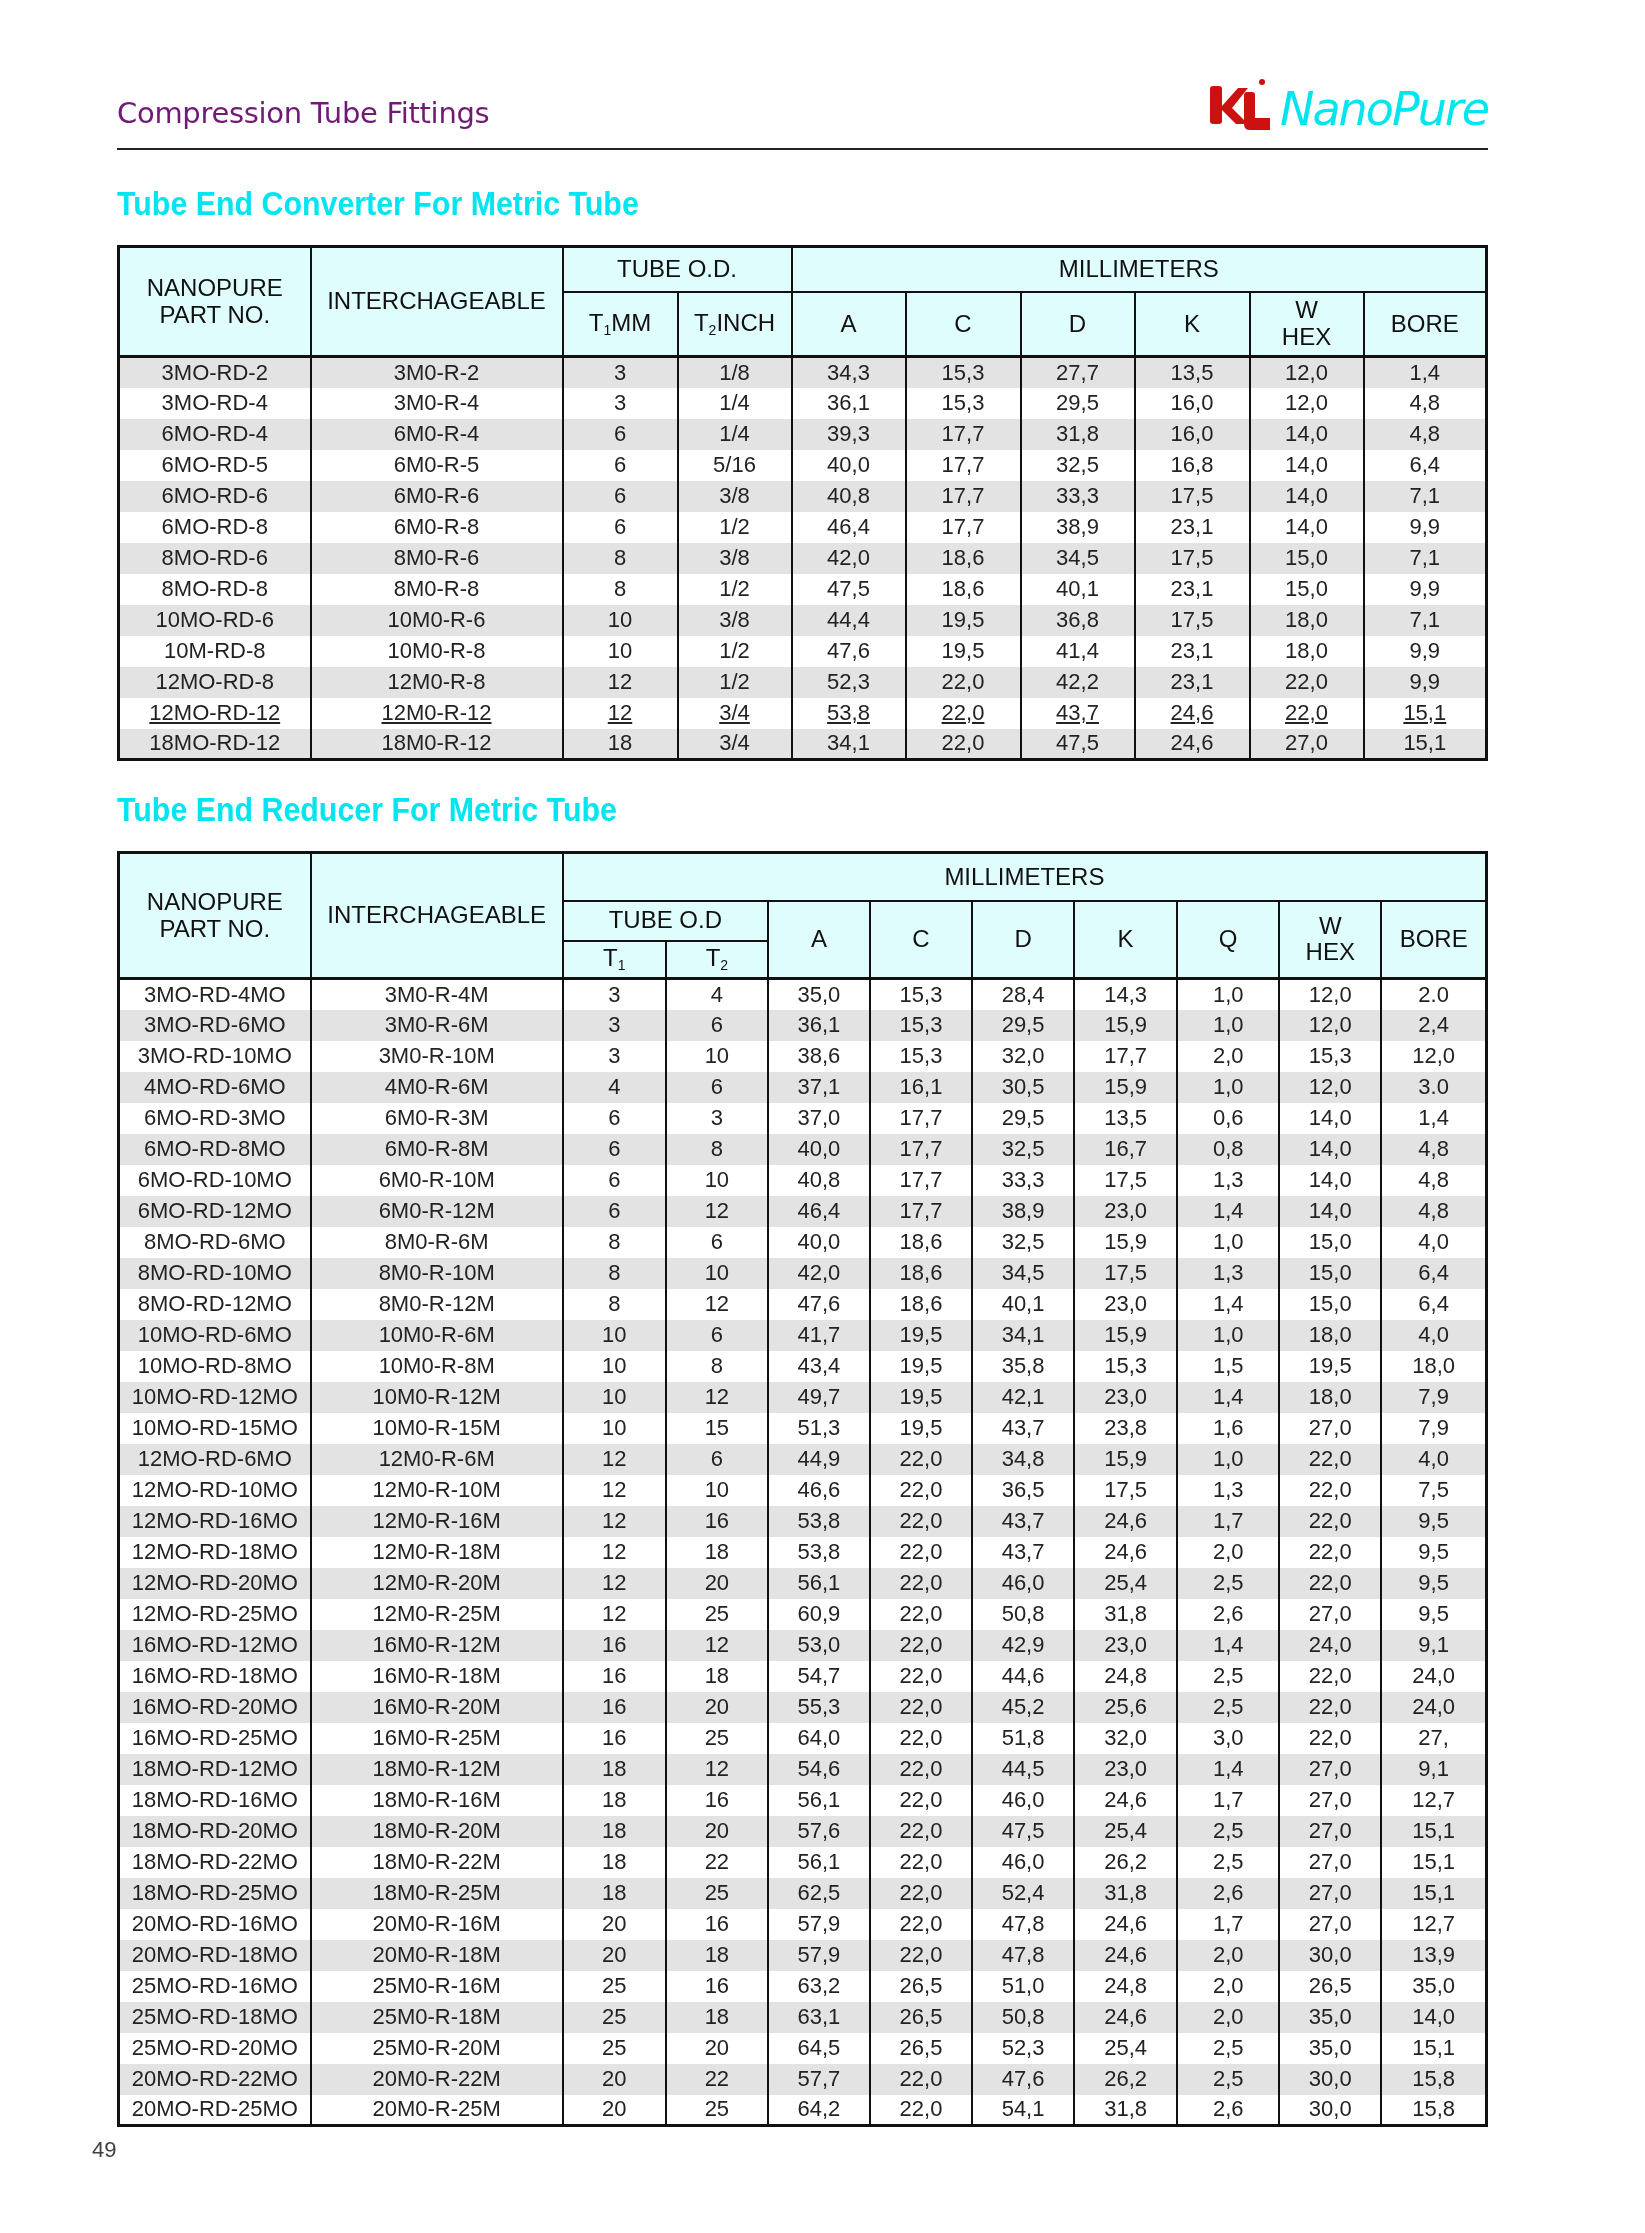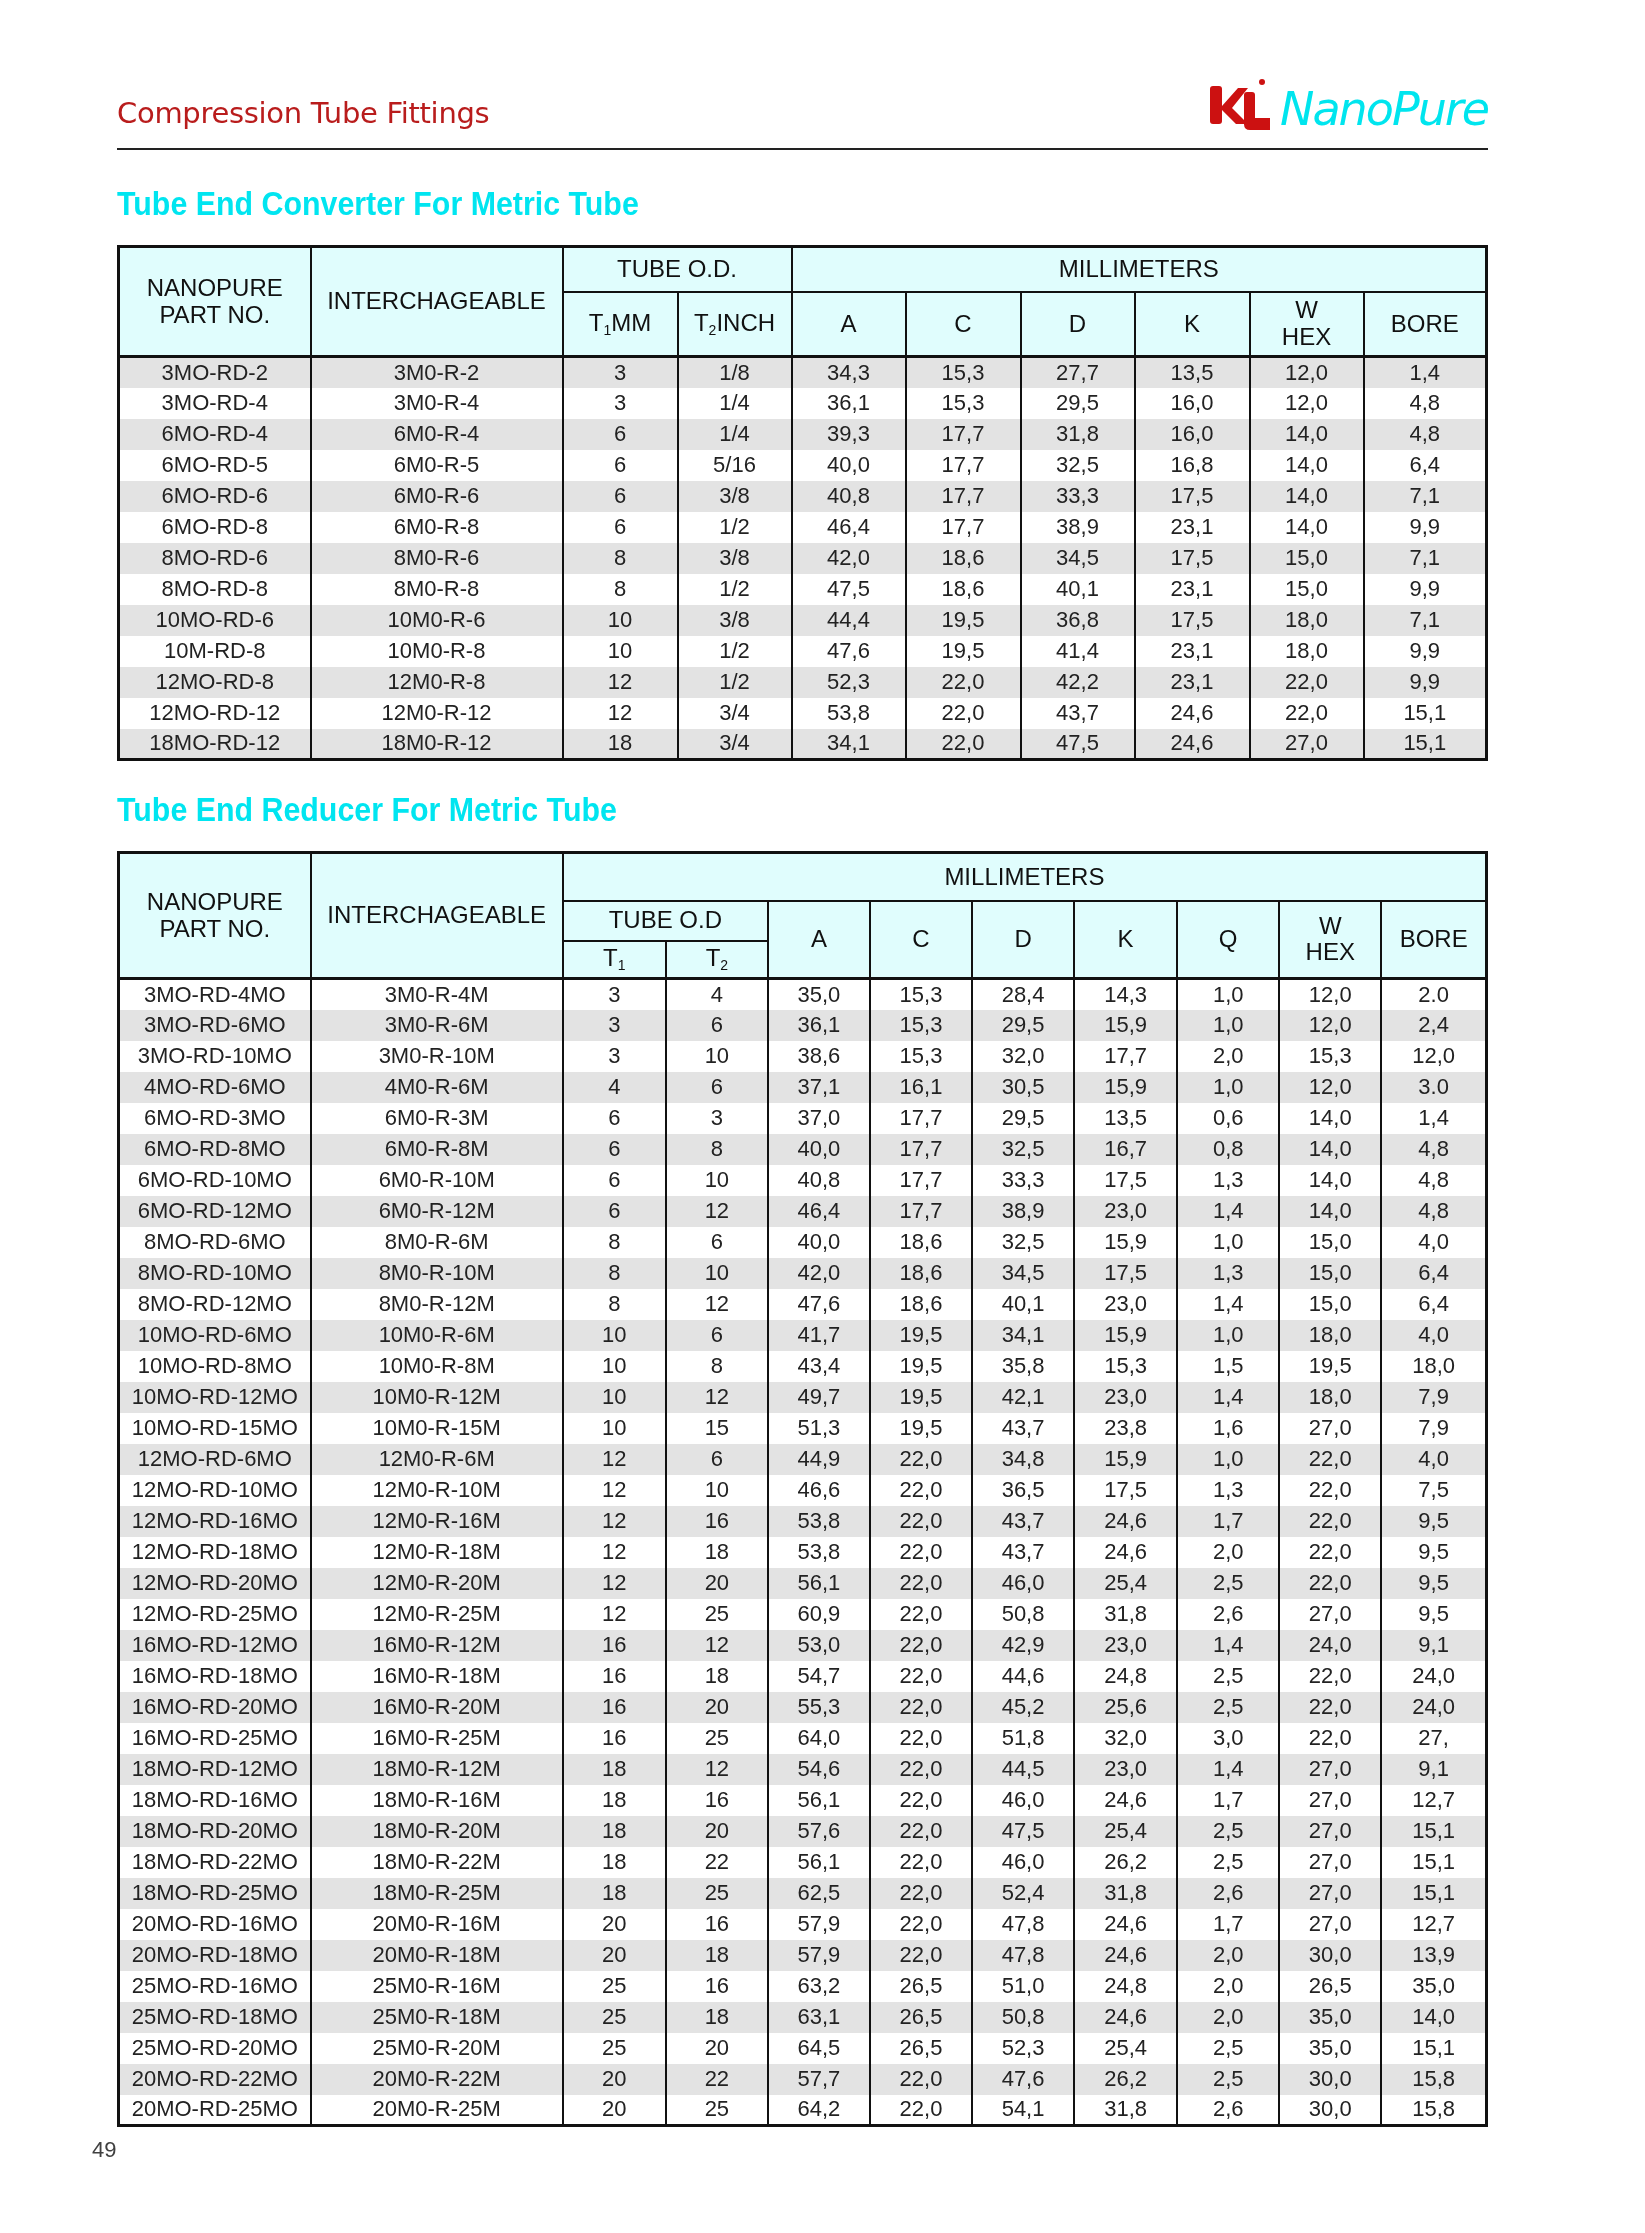--- a/index.html
+++ b/index.html
@@ -1,18 +1,18 @@
 <!DOCTYPE html>
 <html><head>
 <meta charset="utf-8">
 <style>
   html, body { margin:0; padding:0; background:#ffffff; }
   body { width:1646px; height:2234px; position:relative; overflow:hidden;
          font-family:"Liberation Sans", "DejaVu Sans", sans-serif; color:#222; }
-  .page-header-title { position:absolute; left:117px; top:96px; font-size:29px; color:#b91c1c;
+  .page-header-title { position:absolute; left:117px; top:96px; font-size:29px; color:#701a75;
          font-family:"DejaVu Sans", sans-serif; font-weight:normal; letter-spacing:-0.3px; }
   .header-rule { position:absolute; left:117px; top:148px; width:1371px; height:2px; background:#222; }
   .logo { position:absolute; left:1206px; top:68px; height:70px; display:flex; align-items:flex-end; }
   .logo-mark { position:relative; width:70px; height:62px; }
   .logo-text { font-family:"DejaVu Sans", sans-serif; font-style:italic; font-size:46px;
          color:#00e5ee; letter-spacing:-2px; margin-left:4px; line-height:1; padding-bottom:6px; }
   .section-title { position:absolute; left:117px; font-size:33px; font-weight:bold; color:#00e5f0;
          font-family:"Liberation Sans", sans-serif; transform:scaleX(0.92); transform-origin:left; }
   table.spec { position:absolute; left:117px; border-collapse:collapse; table-layout:fixed;
          border:3px solid #111; font-family:"Liberation Sans", sans-serif; }
@@ -203,21 +203,21 @@
         <td>12M0-R-8</td>
         <td>12</td>
         <td>1/2</td>
         <td>52,3</td>
         <td class="thin-sep">22,0</td>
         <td class="thin-sep">42,2</td>
         <td class="thin-sep">23,1</td>
         <td class="thin-sep">22,0</td>
         <td class="thin-sep">9,9</td>
       </tr>
-      <tr style="height: 31px;">
+      <tr style="height: 31px; text-decoration: underline;">
         <td>12MO-RD-12</td>
         <td>12M0-R-12</td>
         <td>12</td>
         <td>3/4</td>
         <td>53,8</td>
         <td class="thin-sep">22,0</td>
         <td class="thin-sep">43,7</td>
         <td class="thin-sep">24,6</td>
         <td class="thin-sep">22,0</td>
         <td class="thin-sep">15,1</td>

